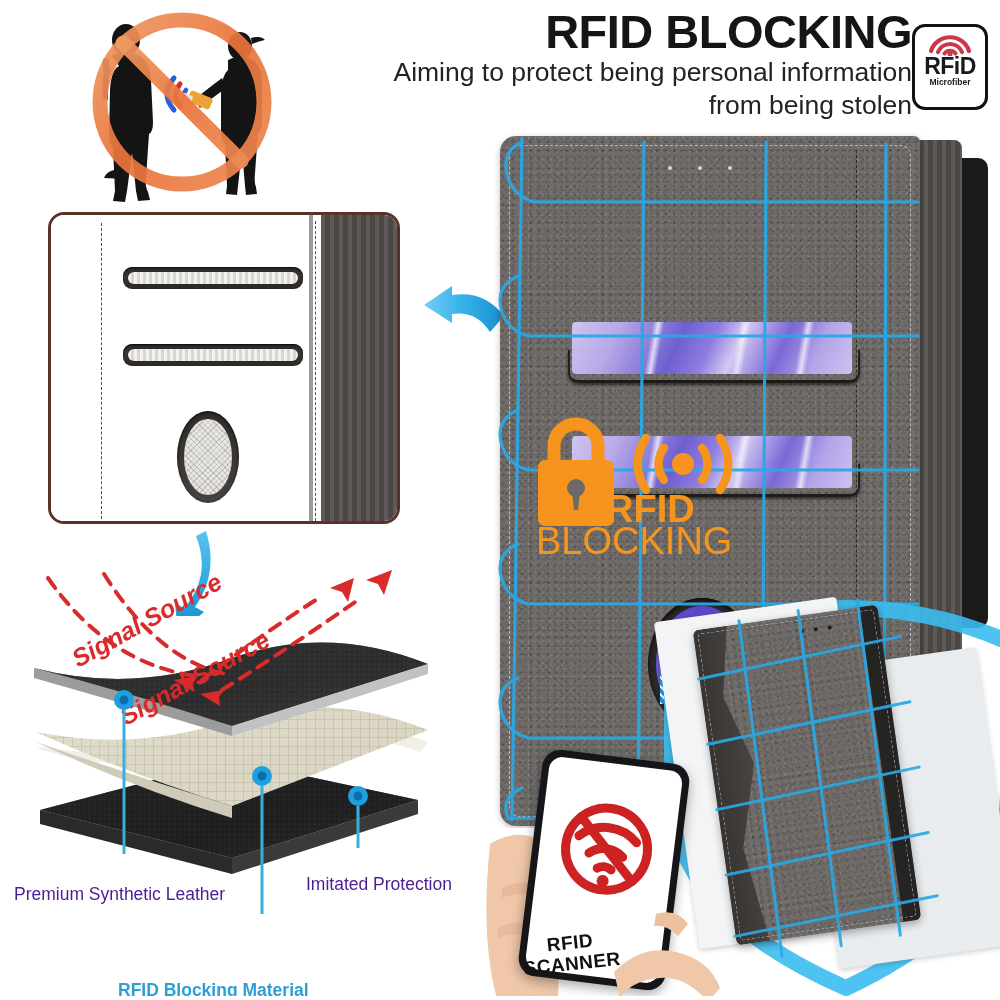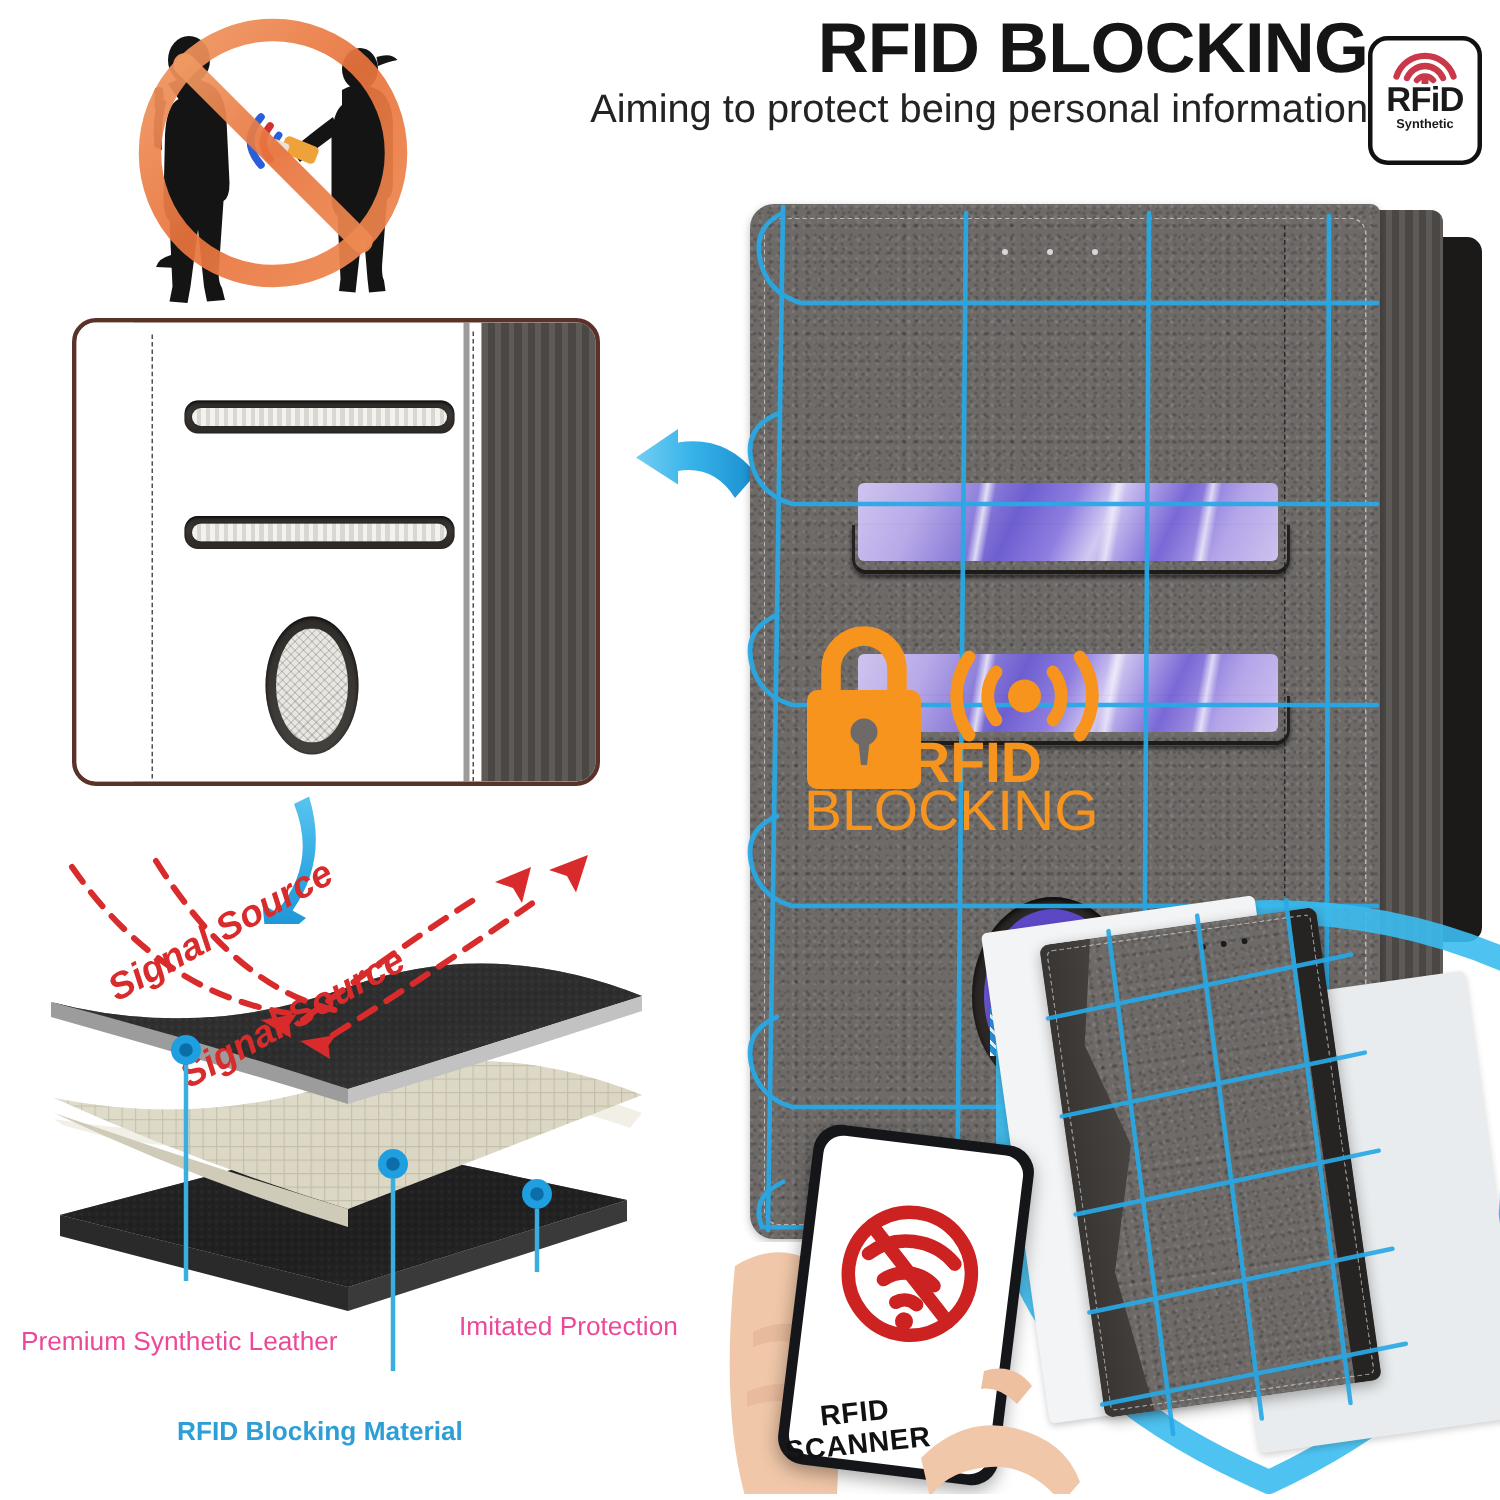--- a/index.html
+++ b/index.html
@@ -92,21 +92,21 @@
   .stitch-v{
     border-left:1.5px dashed rgba(20,20,20,.75);
   }
   .ribs{
     background:repeating-linear-gradient(90deg,#5d5a58 0 4px,#4a4745 4px 9px);
   }
 
   
   #layers{left:18px;top:548px;width:440px;height:400px;}
 
-  .lbl{position:absolute;font-size:17.5px;color:#ec4899;white-space:nowrap;}
+  .lbl{position:absolute;font-size:17.5px;color:#4c1d95;white-space:nowrap;}
   .lbl.blue{color:#2d9fd6;font-weight:600;}
 
   
   #wallet-main{
     left:466px;top:128px;width:534px;height:700px;overflow:hidden;
   }
   .wallet-body{
     position:absolute;left:34px;top:8px;width:420px;height:690px;
     border-radius:16px 6px 6px 16px;
     box-shadow:0 2px 6px rgba(0,0,0,.25);
@@ -160,32 +160,33 @@
 </style>
 </head>
 <body>
 
 <div id="stage">
 
   <div class="abs" id="header-block">
     <div id="title">RFID BLOCKING</div>
     <div id="subtitle">
       <span>Aiming to protect being personal information</span><br>
+      <span>from being stolen</span>
     </div>
   </div>
 
   <div class="abs" id="rfid-badge">
     <svg class="waves" viewBox="0 0 46 25">
       <path d="M4 20 A20 20 0 0 1 42 20" fill="none" stroke="#c9394a" stroke-width="4.2" stroke-linecap="round"></path>
       <path d="M11 21 A13 13 0 0 1 35 21" fill="none" stroke="#c9394a" stroke-width="4.2" stroke-linecap="round"></path>
       <path d="M17.5 22.5 A7 7 0 0 1 28.5 22.5" fill="none" stroke="#c9394a" stroke-width="4" stroke-linecap="round"></path>
       <circle cx="23" cy="23.5" r="2.4" fill="#c9394a"></circle>
     </svg>
     <div class="rf-txt">RFiD</div>
-    <div class="rf-sub">Synthetic</div>
+    <div class="rf-sub">Microfiber</div>
   </div>
 
   <svg class="abs" id="no-theft" viewBox="0 0 240 200">
     <defs>
       <linearGradient id="og" x1="0" y1="0" x2="1" y2="1">
         <stop offset="0%" stop-color="#F09A64"></stop>
         <stop offset="50%" stop-color="#E8733C"></stop>
         <stop offset="100%" stop-color="#EE8A52"></stop>
       </linearGradient>
     </defs>
@@ -340,21 +341,21 @@
         <circle cx="244" cy="228" r="4.5" fill="#0b6ea8"></circle>
       <line x1="244" y1="238" x2="244" y2="366" stroke="#3aaede" stroke-width="3"></line>
 
       <circle cx="340" cy="248" r="10" fill="#1f9fe0"></circle>
         <circle cx="340" cy="248" r="4.5" fill="#0b6ea8"></circle>
       <line x1="340" y1="258" x2="340" y2="300" stroke="#3aaede" stroke-width="3"></line>
     </g>
   </svg>
 
   <div class="abs lbl" style="left:14px;top:884px;">Premium Synthetic Leather</div>
-  <div class="abs lbl blue" style="left:118px;top:944px;">RFID Blocking Material</div>
+  <div class="abs lbl blue" style="left:118px;top:980px;">RFID Blocking Material</div>
   <div class="abs lbl" style="left:306px;top:874px;">Imitated Protection</div>
 
   <div class="abs" id="wallet-main">
 
     <div class="abs ribs" style="left:386px;top:12px;width:110px;height:682px;border-radius:0 8px 8px 0;"></div>
     <div class="abs" style="left:496px;top:30px;width:26px;height:470px;background:#1b1a19;border-radius:0 10px 10px 0;"></div>
 
     <div class="abs" style="left:396px;top:266px;width:16px;height:400px;border-radius:8px 8px 0 0;
          background:linear-gradient(90deg,#b9a9e8,#d6cdf2,#a896e0);"></div>
 

